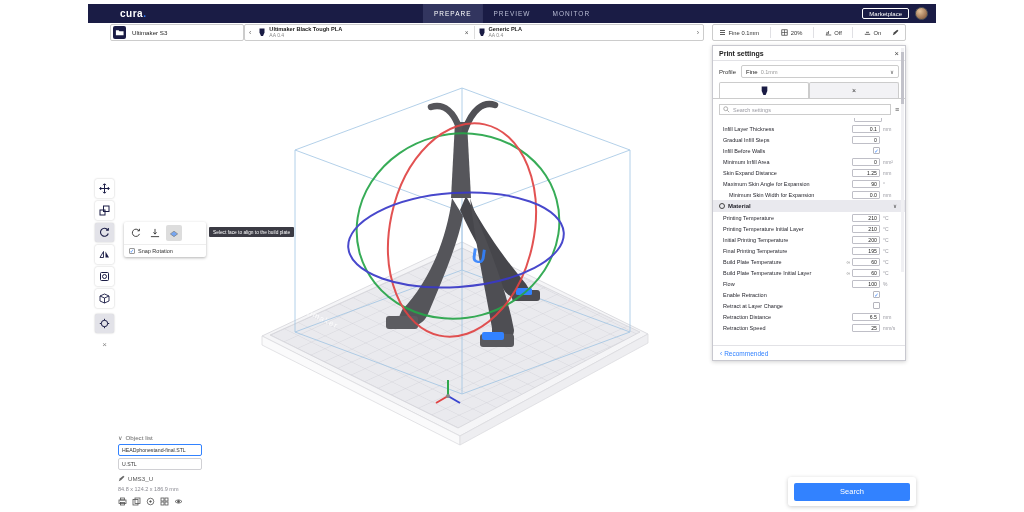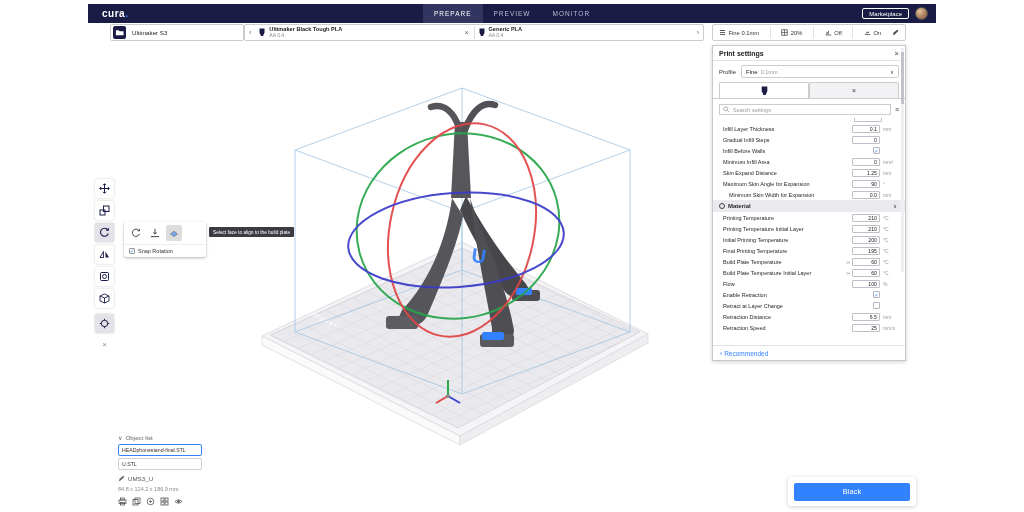--- a/index.html
+++ b/index.html
@@ -3,21 +3,21 @@
 <meta charset="utf-8">
 <style>
   * { margin:0; padding:0; box-sizing:border-box; }
   html,body { background:#fff; }
   .canvas { position:relative; width:1024px; height:512px; background:#fff;
             font-family:"Liberation Sans", sans-serif; overflow:hidden; }
 
   
   .topbar { position:absolute; left:88px; top:4px; width:848px; height:19px;
             background:#1a1c45; display:flex; align-items:center; }
-  .logo { margin-left:14px; color:#fff; font-weight:bold; font-size:10px; letter-spacing:.5px;text-align:center; }
+  .logo { margin-left:32px; color:#fff; font-weight:bold; font-size:10px; letter-spacing:.5px;text-align:center; }
   .logo .dot { color:#3282ff; }
   .tabs { position:absolute; left:50%; transform:translateX(-50%); display:flex; height:19px; }
   .tab { display:flex; align-items:center; padding:0 11px; color:#b9bcd4; font-size:6.5px; letter-spacing:1px; cursor:default; }
   .tab.active { background:#32355f; color:#fff; }
   .topbar-right { margin-left:auto; display:flex; align-items:center; gap:6px; margin-right:8px; }
   .marketplace { border:1px solid #fff; color:#fff; font-size:6px; padding:1.5px 6px; border-radius:2px; }
   .avatar { width:13px; height:13px; border-radius:50%;
             background:radial-gradient(circle at 35% 30%, #e4c29a, #7a4a2e); border:1px solid #555; }
 
   
@@ -647,16 +647,16 @@
           <rect x="5" y="5" width="3" height="3"></rect>
         </svg>
       <svg width="9" height="9" viewBox="0 0 9 9" stroke="#555" stroke-width=".8" fill="none">
           <path d="M1 4.5Q4.5 1.2 8 4.5 4.5 7.8 1 4.5z"></path>
           <circle cx="4.5" cy="4.5" r="1" fill="#555"></circle>
         </svg>
     </div>
   </div>
 
   <div class="slicecard">
-    <button class="slicebtn">Black</button>
+    <button class="slicebtn">Search</button>
   </div>
 
 </div>
 
 </body></html>

